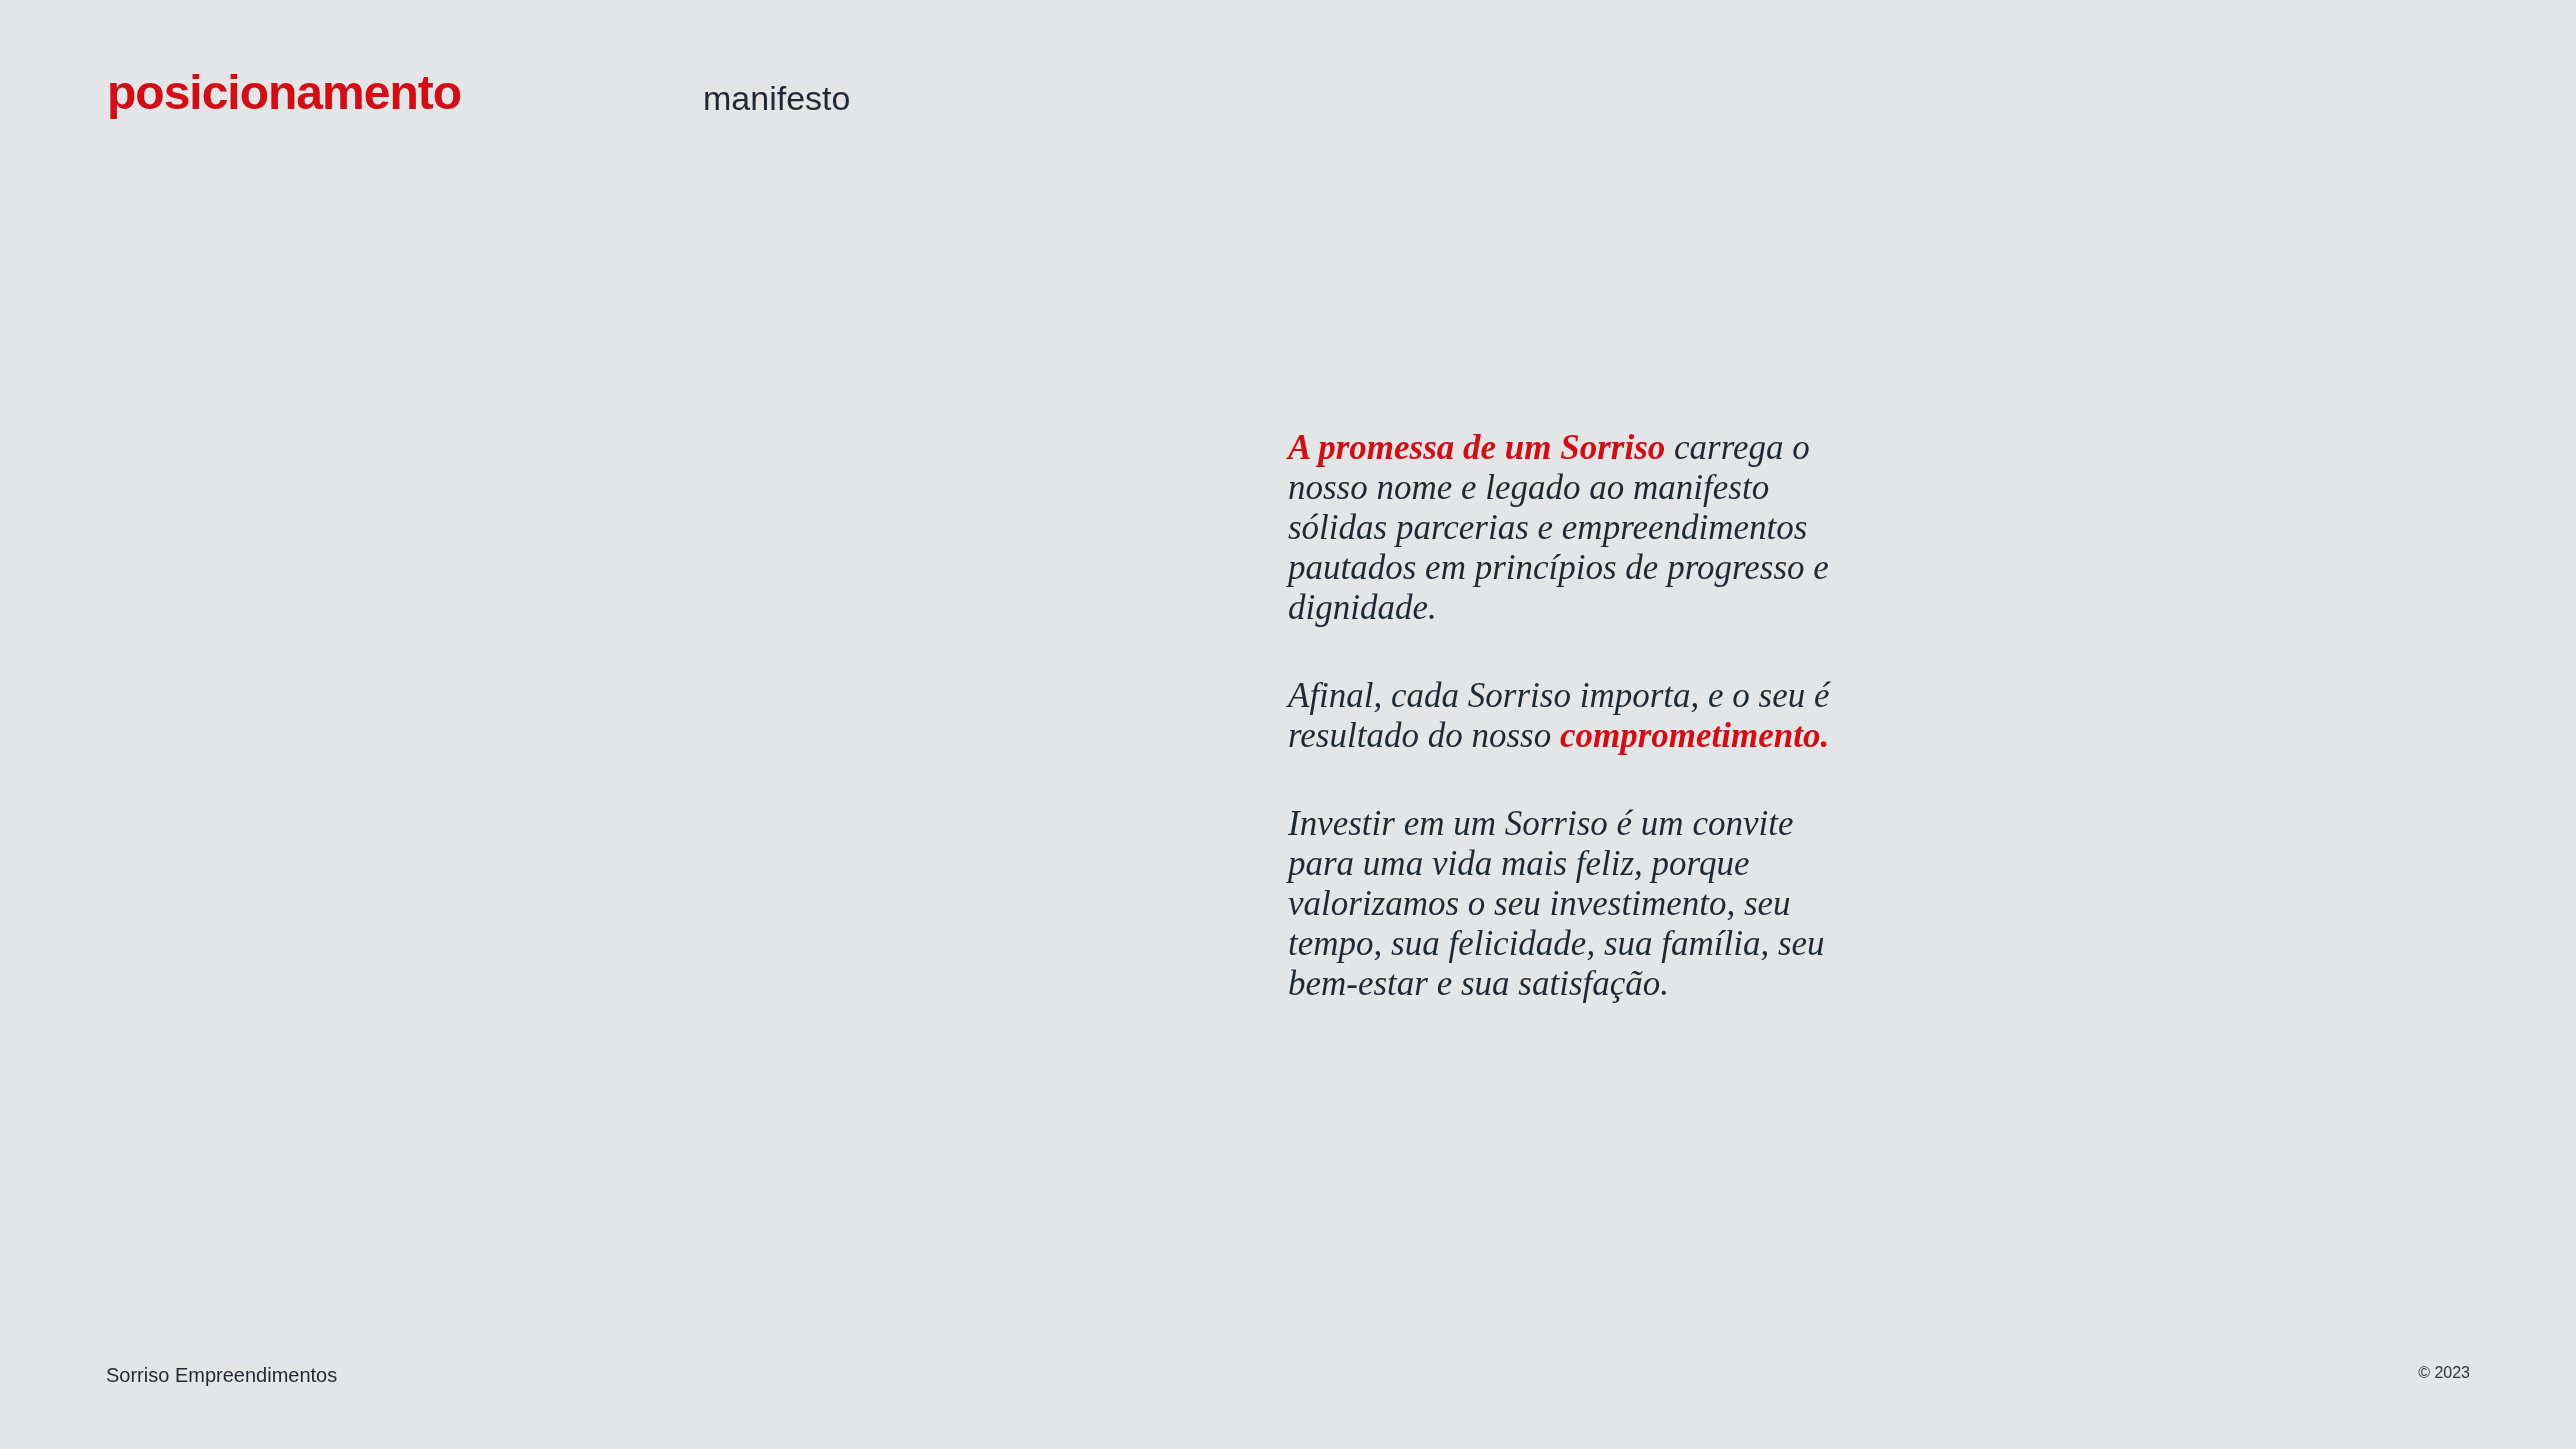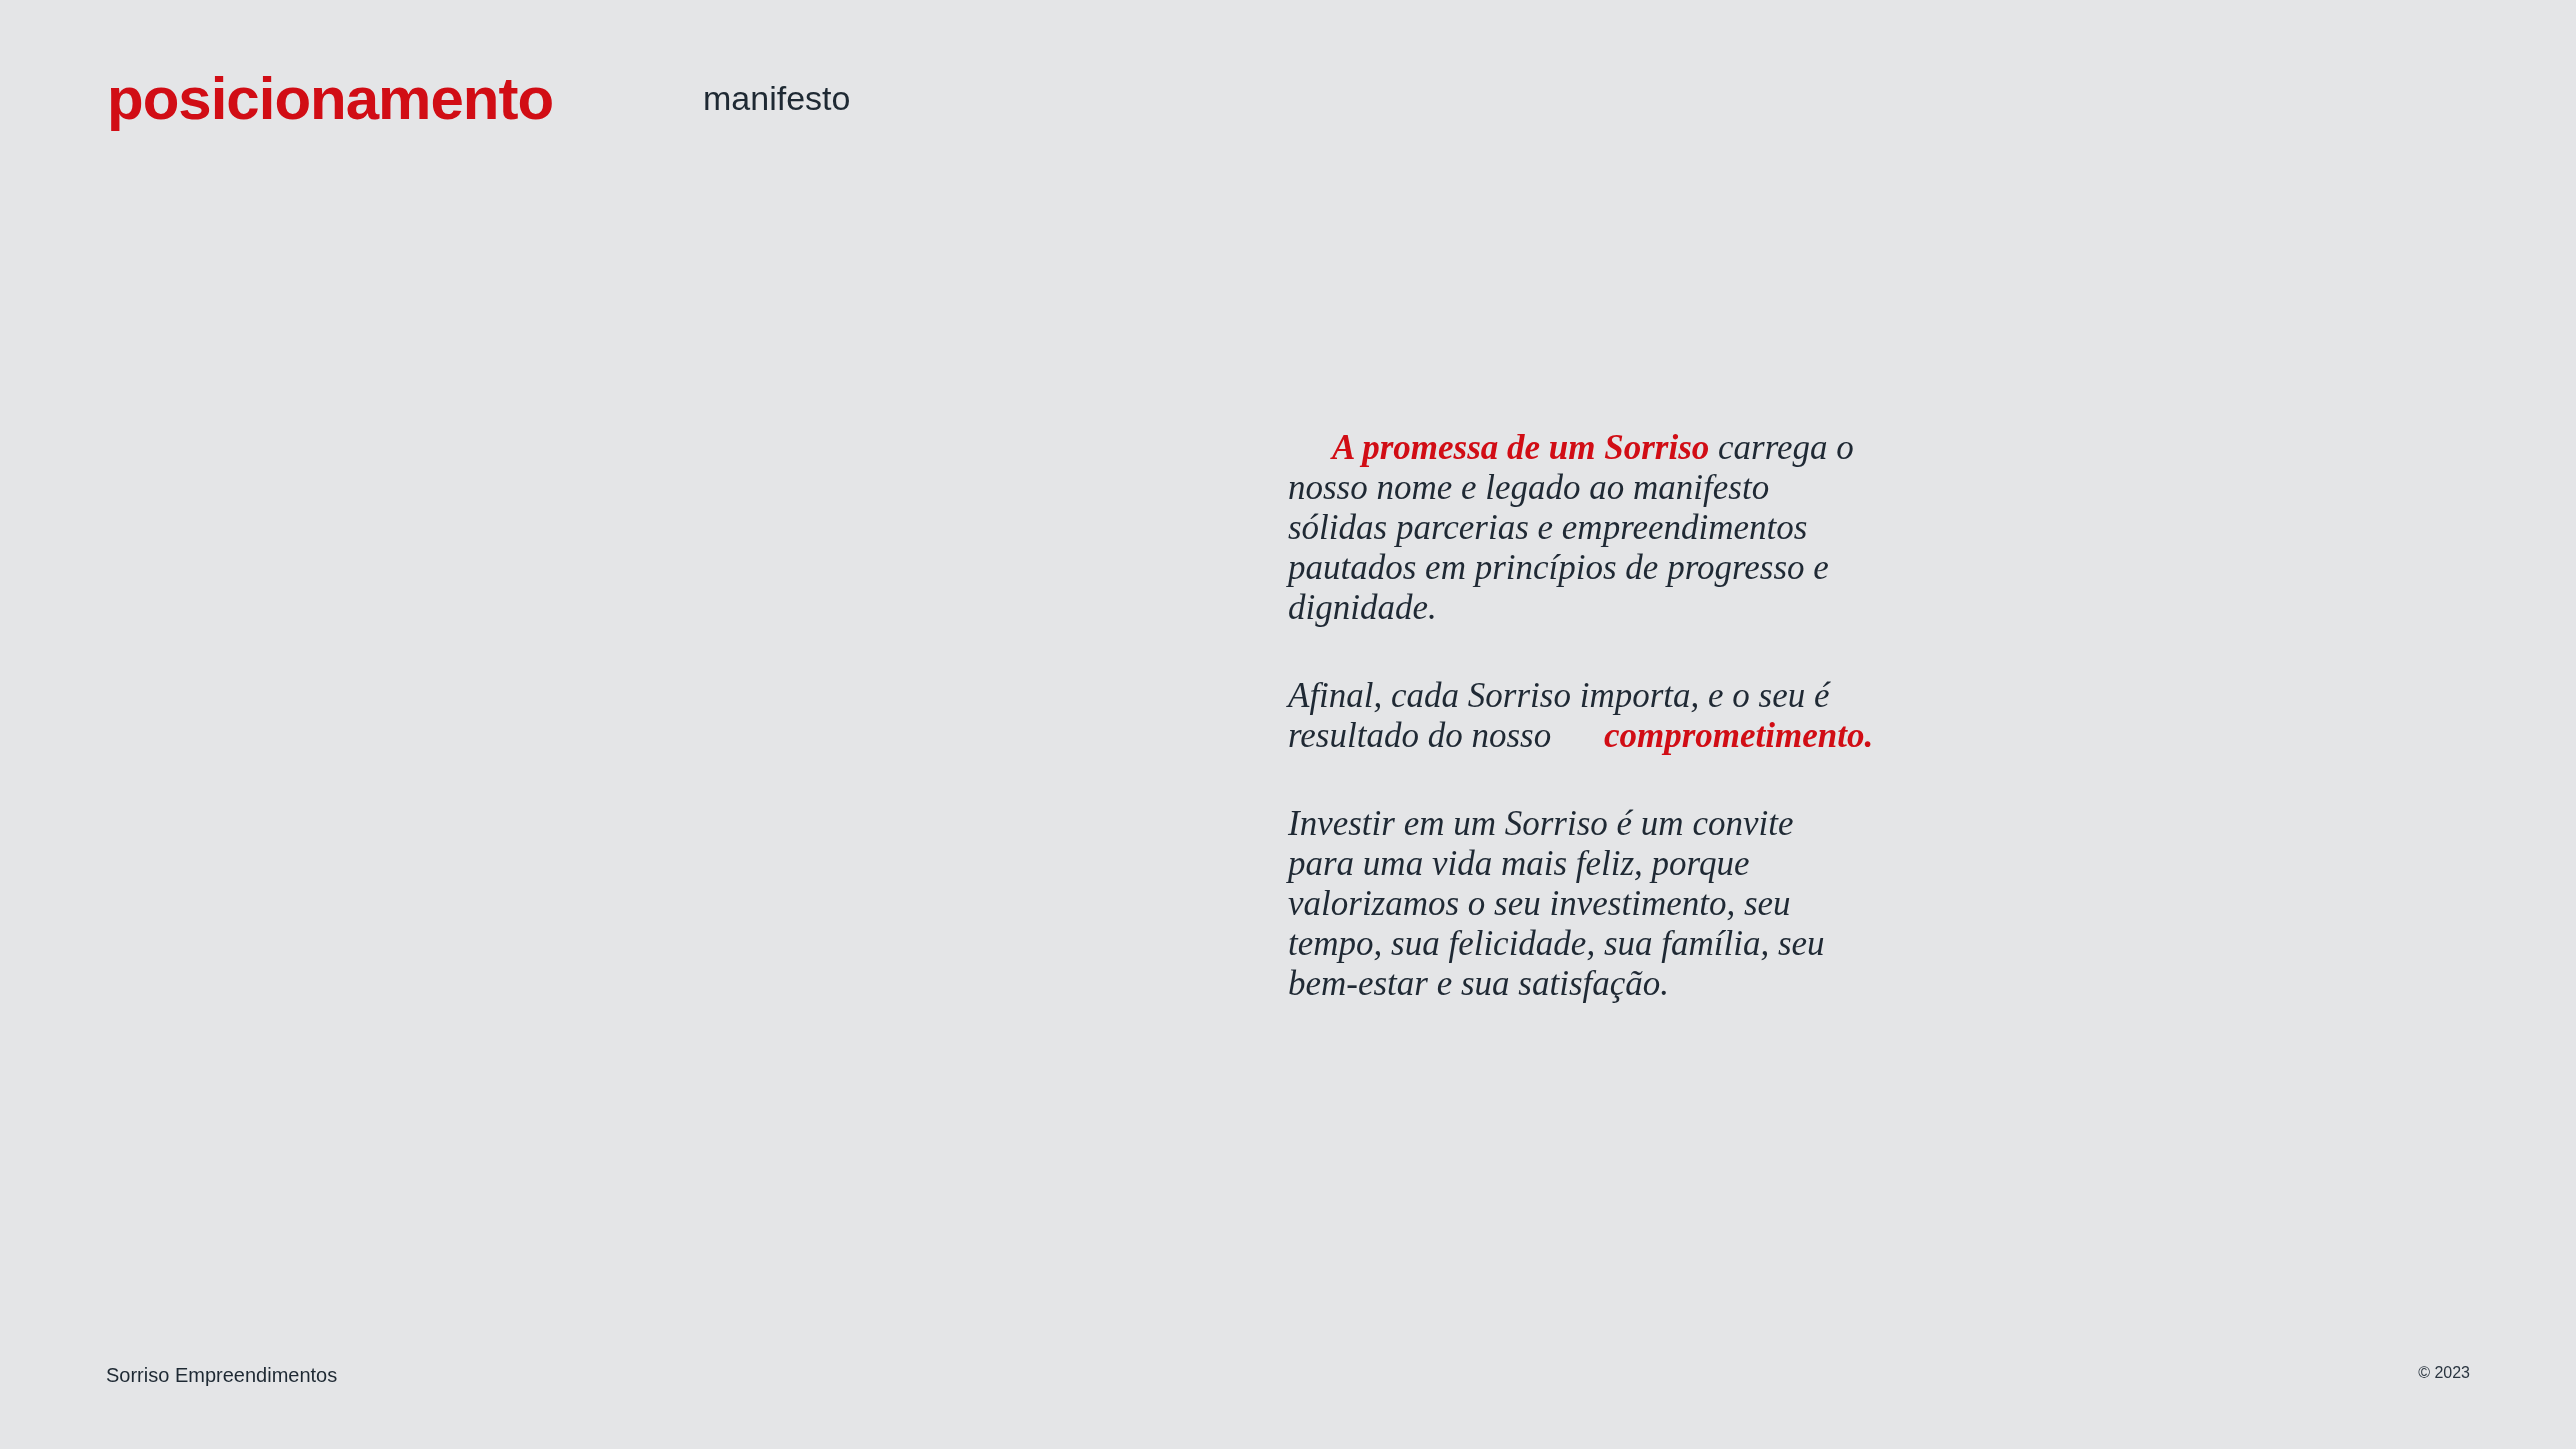--- a/index.html
+++ b/index.html
@@ -15,21 +15,21 @@
     position: relative;
     width: 2576px;
     height: 1449px;
     background: #e4e5e7;
   }
   
   .brand-title {
     position: absolute;
     left: 107px;
     top: 69px;
-    font-size: 60px;
+    font-size: 48px;
     line-height: 1;
     font-weight: 700;
     letter-spacing: -1px;
     color: #d10d15;
     white-space: nowrap;
   }
   .section-label {
     position: absolute;
     left: 703px;
     top: 81px;
@@ -71,21 +71,20 @@
     color: #1f2934;
     white-space: pre-line;
   }
   .manifesto-col p + p {
     margin-top: 48px;
   }
   .em-red {
     color: #d10d15;
     font-weight: 700;
     font-style: italic;
-    margin-left: 44px;
   }
   
   .footer-brand {
     position: absolute;
     left: 106px;
     top: 1365px;
     font-size: 20px;
     line-height: 1;
     color: #1e2933;
     white-space: nowrap;

